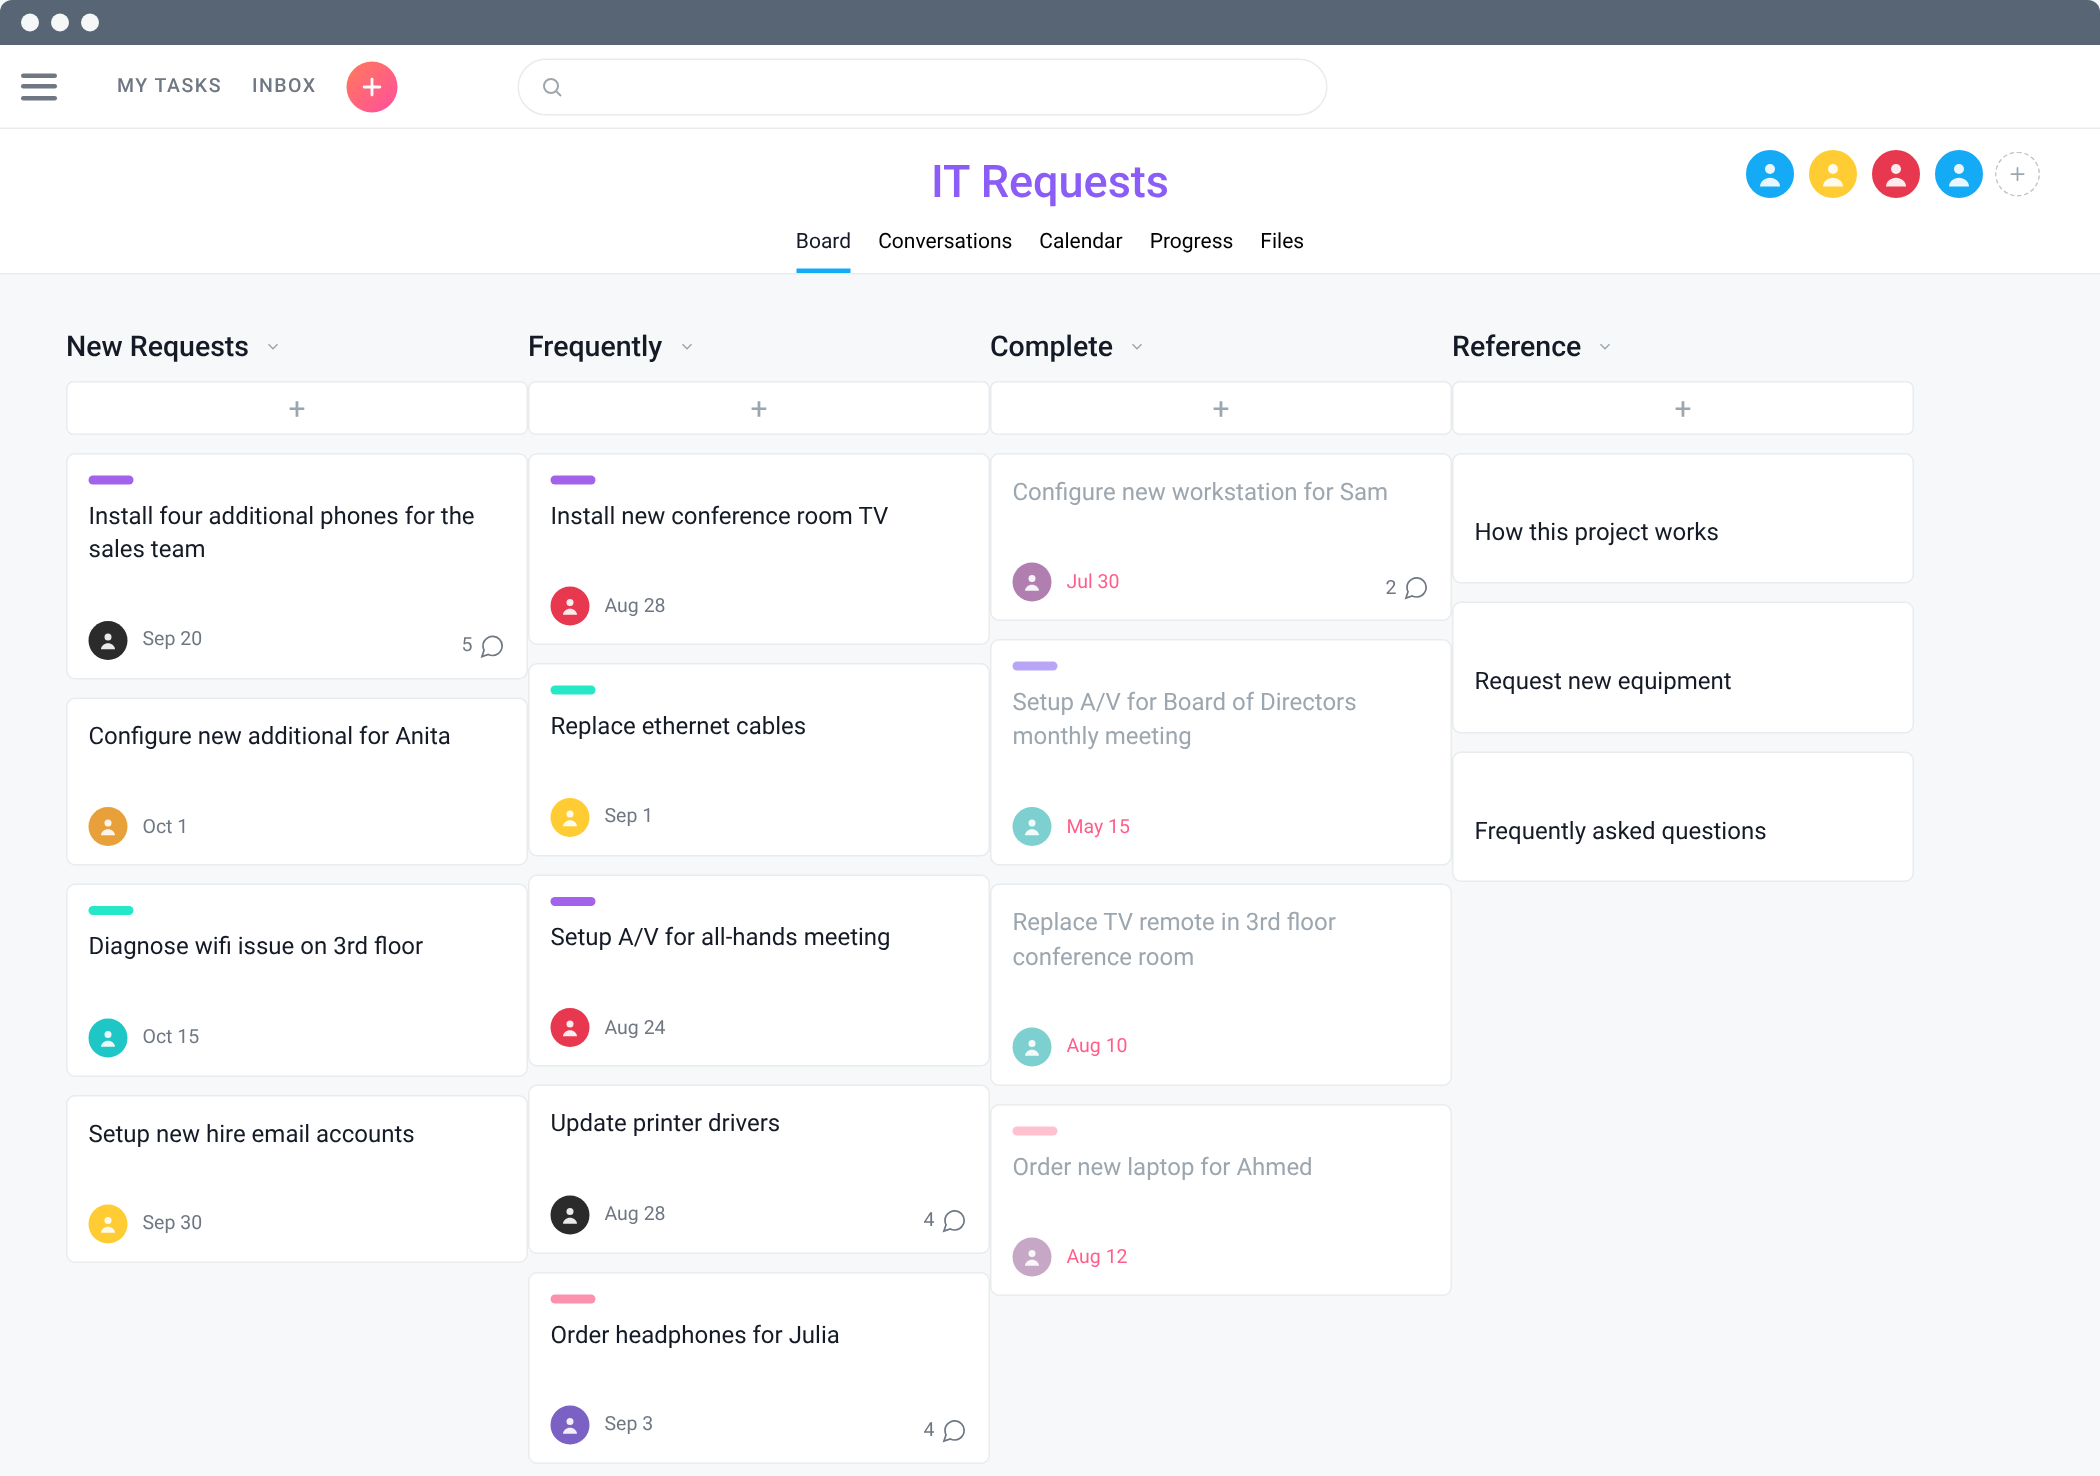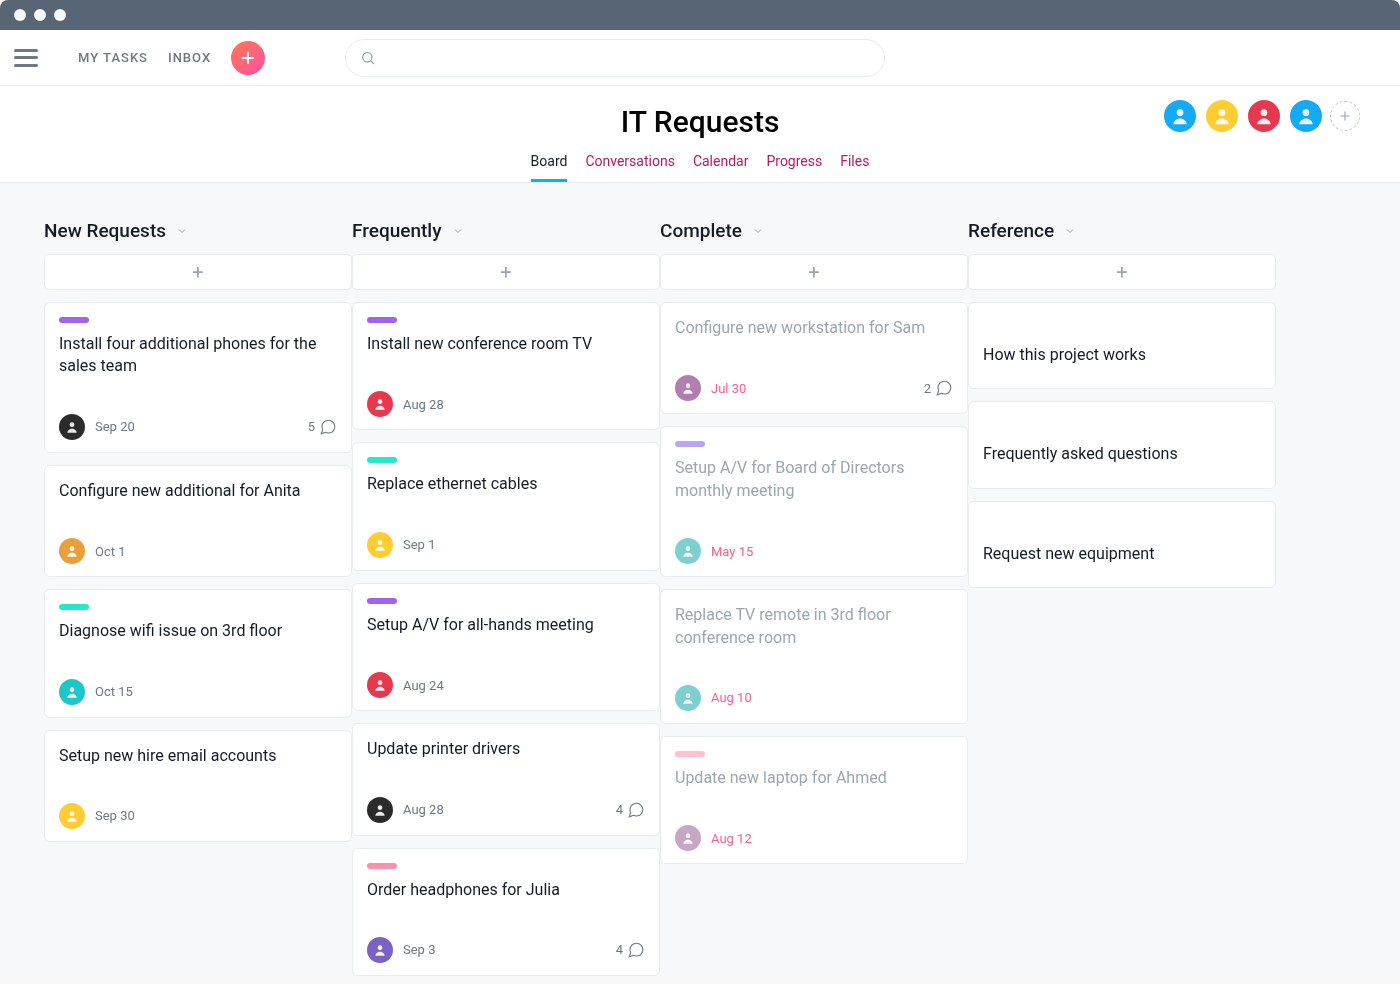--- a/index.html
+++ b/index.html
@@ -9,38 +9,38 @@
 .topbar { height: 56px; background: #fff; display: flex; align-items: center; padding: 0 14px; gap: 20px; border-bottom: 1px solid #e8ecee; }
 .hamburger { width: 24px; height: 18px; display: flex; flex-direction: column; justify-content: space-between; cursor: pointer; margin-right: 20px; }
 .hamburger span { display: block; height: 3px; background: #6f7782; border-radius: 2px; }
 .nav-link { font-size: 13px; font-weight: 500; letter-spacing: 1px; color: #6f7782; text-transform: uppercase; cursor: pointer; }
 .add-btn { width: 34px; height: 34px; border-radius: 50%; background: linear-gradient(135deg,#ff7a59,#ff4f9e); display: flex; align-items: center; justify-content: center; cursor: pointer; }
 .add-btn svg { stroke:#fff; }
 .search-wrap { margin-left: 60px; }
 .search { width: 540px; height: 38px; border: 1px solid #e8ecee; border-radius: 20px; display: flex; align-items: center; padding: 0 14px; }
 .search svg { stroke: #9ca6af; }
 .header { background: #fff; border-bottom: 1px solid #e8ecee; padding: 18px 40px 0 40px; position: relative; }
-.header h1 { text-align: center; font-size: 30px; font-weight: 500; color: #000000; }
+.header h1 { text-align: center; font-size: 30px; font-weight: 500; color: #8b5cf6; }
 .tabs { display: flex; justify-content: center; gap: 18px; margin-top: 14px; }
-.tab { font-size: 14px; color: #be185d; padding-bottom: 10px; cursor: pointer; border-bottom: 3px solid transparent; }
+.tab { font-size: 14px; color: #000000; padding-bottom: 10px; cursor: pointer; border-bottom: 3px solid transparent; }
 .tab.active { color: #151b26; border-bottom-color: #14aaf5; }
 .avatars { position: absolute; right: 40px; top: 12px; display: flex; align-items: center; gap: 6px; }
 .avatar { width: 36px; height: 36px; border-radius: 50%; border: 2px solid #fff; display:flex; align-items:center; justify-content:center; }
 .avatar-sm { width: 26px; height: 26px; border-radius: 50%; display:flex; align-items:center; justify-content:center; }
 .add-member { width: 30px; height: 30px; border-radius: 50%; border: 1px dashed #c0c4c9; display:flex; align-items:center; justify-content:center; cursor:pointer; color:#9ca6af; }
 .board { display:flex; padding: 36px 44px; align-items: flex-start; }
 .col { width: 308px; flex-shrink: 0; }
 .col-h { display:flex; align-items:center; gap:10px; font-size: 19px; font-weight: 500; color: #151b26; margin-bottom: 12px; cursor:pointer; }
 .chev { color:#9ca6af; }
 .add-card { height: 36px; background:#fff; border:1px solid #e8ecee; border-radius:5px; display:flex; align-items:center; justify-content:center; color:#9ca6af; font-size:20px; cursor:pointer; margin-bottom:12px; }
 .card { background:#fff; border:1px solid #e8ecee; border-radius:6px; padding:14px 14px 12px 14px; margin-bottom:12px; cursor:pointer; }
 .card.faded .card-title { color:#9ca6af; }
 .tag { width:30px; height:6px; border-radius:4px; margin-bottom:10px; }
 .card-title { font-size:16px; line-height:1.4; color:#151b26; margin-bottom:12px; }
-.meta { display:flex; align-items:center; justify-content:space-between;margin-top:36px; }
+.meta { display:flex; align-items:flex-end; justify-content:space-between;margin-top:36px; }
 .meta-l { display:flex; align-items:center; gap:10px; }
 .due { font-size:13px; color:#6f7782; }
 .due.pink { color:#ff5e8a; }
 .comments { display:flex; align-items:center; gap:4px; font-size:13px; color:#6f7782; }
 .comments svg { stroke:#6f7782; fill:none; }
 .card.simple { padding:22px 14px; }
 .card.simple .card-title { margin-bottom:0;margin-top:19px; }
 </style>
 </head>
 <body>
@@ -339,21 +339,21 @@
                 <circle cx="12" cy="8" r="4"></circle>
                 <path d="M4 22c0-4 4-7 8-7s8 3 8 7"></path>
               </svg>
             </div>
             <div class="due pink">Aug 10</div>
           </div>
         </div>
       </div>
       <div class="card faded">
         <div class="tag" style="background: rgb(255, 192, 207);"></div>
-        <div class="card-title">Update new laptop for Ahmed</div>
+        <div class="card-title">Order new laptop for Ahmed</div>
         <div class="meta">
           <div class="meta-l">
             <div class="avatar-sm" style="background: rgb(198, 168, 198);">
               <svg width="14" height="14" viewBox="0 0 24 24" fill="#fff" opacity="0.9">
                 <circle cx="12" cy="8" r="4"></circle>
                 <path d="M4 22c0-4 4-7 8-7s8 3 8 7"></path>
               </svg>
             </div>
             <div class="due pink">Aug 12</div>
           </div>
@@ -365,19 +365,19 @@
         <span>Reference</span>
         <span class="chev"><svg width="12" height="12" viewBox="0 0 24 24" fill="none" stroke="currentColor" stroke-width="2">
             <polyline points="6 9 12 15 18 9"></polyline>
           </svg></span>
       </div>
       <div class="add-card">+</div>
       <div class="card simple">
         <div class="card-title">How this project works</div>
       </div>
       <div class="card simple">
+        <div class="card-title">Request new equipment</div>
+      </div>
+      <div class="card simple">
         <div class="card-title">Frequently asked questions</div>
       </div>
-      <div class="card simple">
-        <div class="card-title">Request new equipment</div>
-      </div>
     </div>
   </div>
 
 </body></html>

